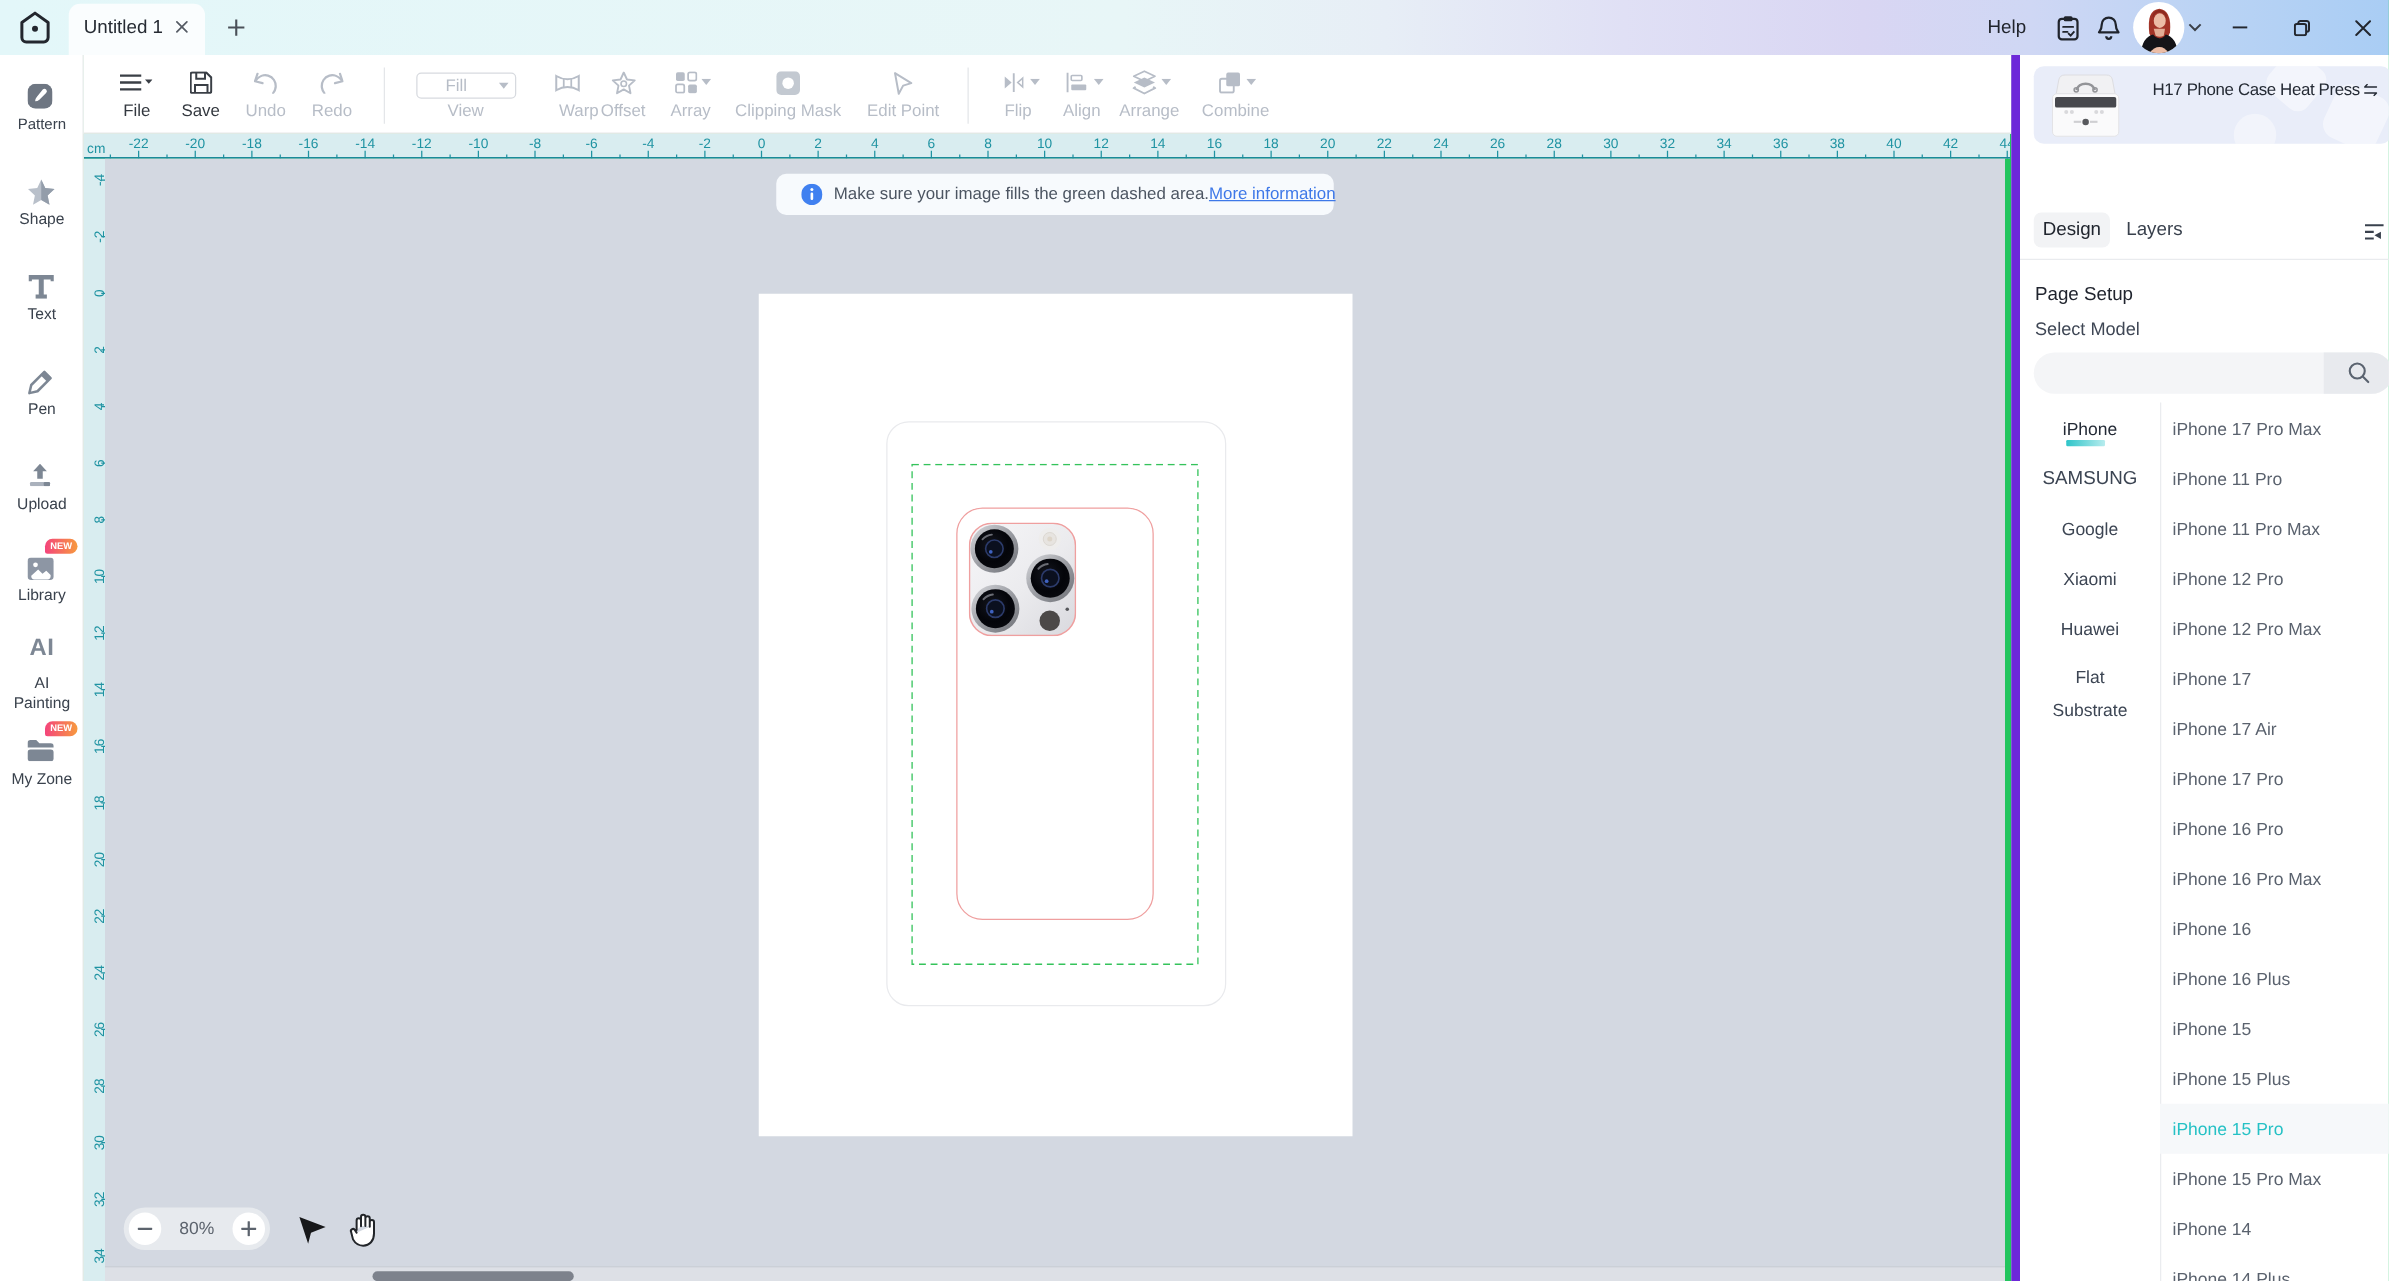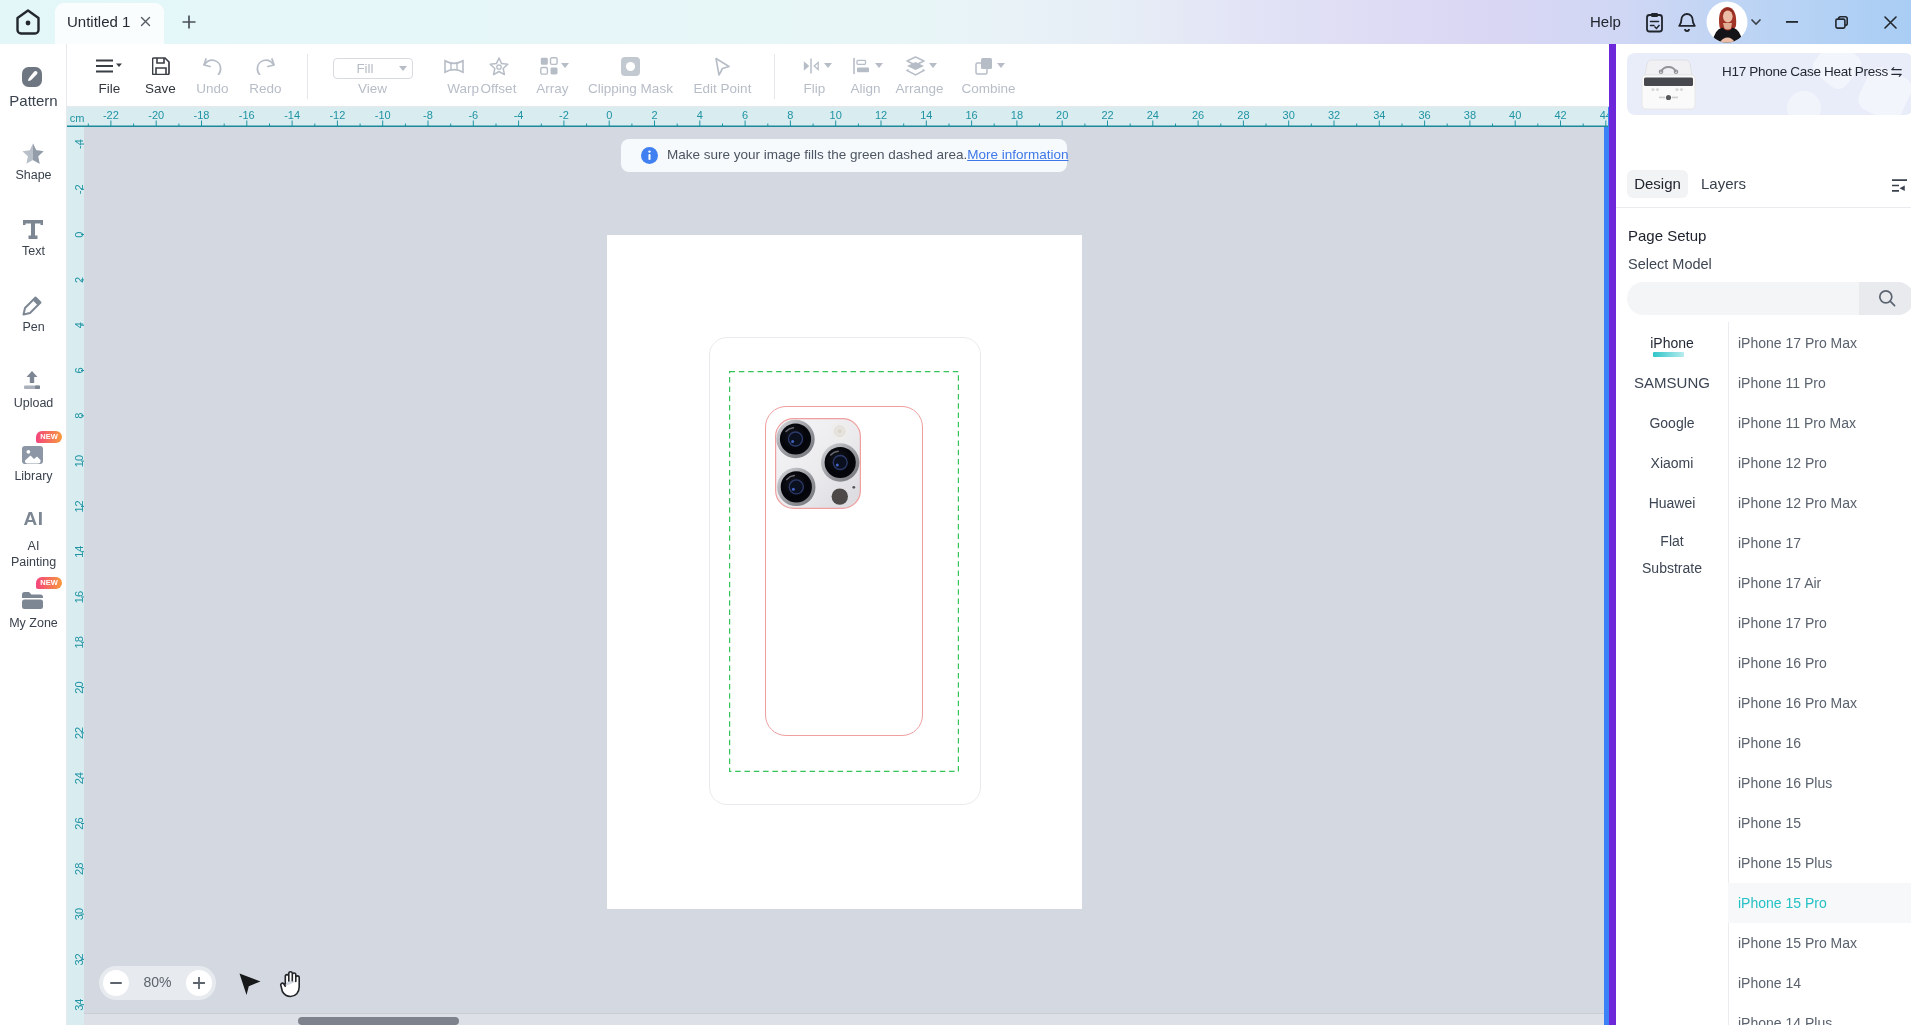--- a/index.html
+++ b/index.html
@@ -1,19 +1,19 @@
 <!DOCTYPE html>
 <html><head><meta charset="utf-8">
 <style>
 *{margin:0;padding:0;box-sizing:border-box;}
 html,body{width:1911px;height:1025px;overflow:hidden;font-family:"Liberation Sans",sans-serif;}
 .abs{position:absolute;}
 </style></head>
 <body>
-<div class="abs" style="left:0;top:0;width:1911px;height:1025px;background:#3b82f6;">
+<div class="abs" style="left:0;top:0;width:1911px;height:1025px;background:#22c55e;">
 
 <div class="abs" style="left:0;top:0;width:1911px;height:44px;background:linear-gradient(90deg,#e3f7f9 0%,#e8f6f7 47%,#e7eef6 58%,#e0e0f5 68%,#d9d6f3 78%,#cfd7f4 85%,#b9d3f4 93%,#a9cdf4 100%);">
   <svg class="abs" style="left:13px;top:7px" width="30" height="30" viewBox="0 0 30 30">
     <path d="M15 3.5 L25.5 11 V23 a3.5 3.5 0 0 1 -3.5 3.5 H8 A3.5 3.5 0 0 1 4.5 23 V11 Z" fill="none" stroke="#23272e" stroke-width="2.4" stroke-linejoin="round"></path>
     <circle cx="15" cy="16" r="2.4" fill="#23272e"></circle>
   </svg>
   <div class="abs" style="left:55px;top:3px;width:109px;height:41px;background:#fafdfe;border-radius:9px 9px 0 0;"></div>
   <div class="abs" style="left:67px;top:13px;font-size:15px;color:#262b33;">Untitled 1</div>
   <svg class="abs" style="left:139px;top:15px" width="13" height="13" viewBox="0 0 13 13">
         <path d="M2.5 2.5 L10.5 10.5 M10.5 2.5 L2.5 10.5" stroke="#555b64" stroke-width="1.4" stroke-linecap="round"></path>
@@ -63,21 +63,21 @@
         <path d="M1 1 L12 12 M12 1 L1 12" stroke="#23272e" stroke-width="1.6" stroke-linecap="round"></path>
       </svg>
 </div>
 
 <div class="abs" style="left:0;top:44px;width:67px;height:981px;background:#fff;border-right:1px solid #e7e9ec;">
 
   <svg class="abs" style="left:22px;top:23px" width="20" height="20" viewBox="0 0 20 20">
     <rect width="20" height="20" rx="6.5" fill="#6e7682"></rect>
     <path d="M12.2 4.6 a1.9 1.9 0 0 1 2.7 2.7 L9.5 12.7 a5 5 0 0 1 -3.4 1.3 a5 5 0 0 1 1.3-3.4 Z" fill="#fff"></path>
   </svg>
-  <div class="abs" style="left:0;top:48px;width:67px;text-align:center;font-size:15px;color:#3a424d;">Pattern</div>
+  <div class="abs" style="left:0;top:48px;width:67px;text-align:center;font-size:12px;color:#3a424d;">Pattern</div>
 
   <svg class="abs" style="left:21px;top:98px" width="24" height="23" viewBox="0 0 24 23">
     <path d="M12 1.5 L15.2 8.3 L22.6 9.2 L17.1 14.3 L18.6 21.7 L12 18 L5.4 21.7 L6.9 14.3 L1.4 9.2 L8.8 8.3 Z" fill="#b9c0ca"></path>
     <path d="M12 1.5 L15.2 8.3 L22.6 9.2 L17.1 14.3 L18.6 21.7 L12 18 Z" fill="#939daa"></path>
   </svg>
   <div class="abs" style="left:0;top:124px;width:67px;text-align:center;font-size:12.5px;color:#3a424d;">Shape</div>
 
   <svg class="abs" style="left:22px;top:176px" width="22" height="19" viewBox="0 0 22 19">
     <path d="M1 0 H21 V5 H18.5 V3.5 H13 V15.5 H15.5 V19 H6.5 V15.5 H9 V3.5 H3.5 V5 H1 Z" fill="#7d8794"></path>
   </svg>

